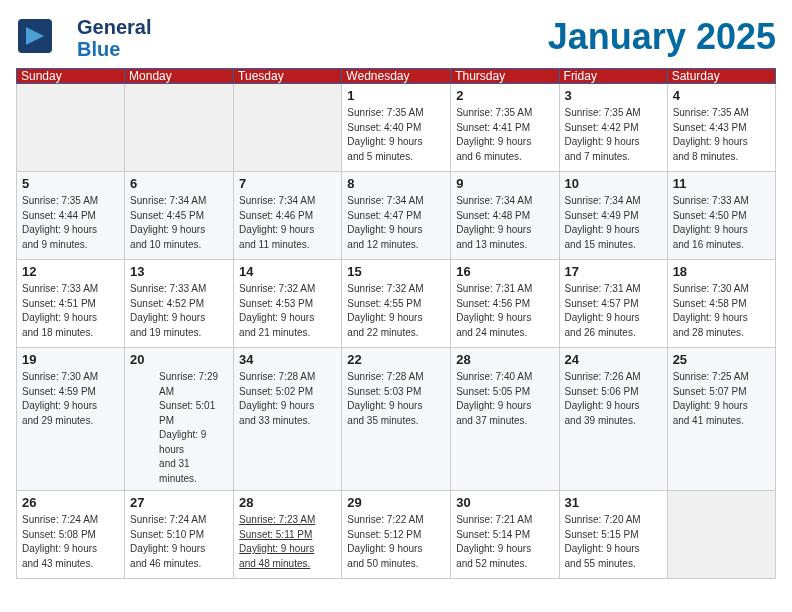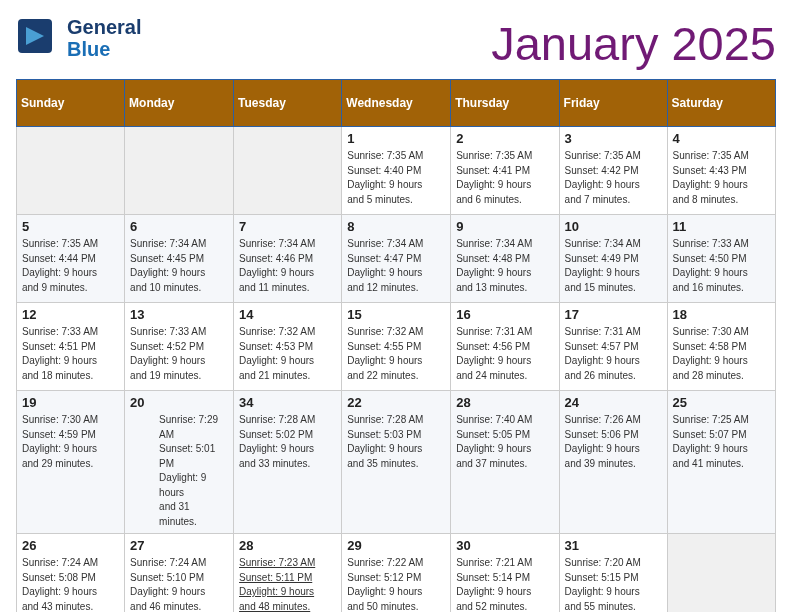--- a/index.html
+++ b/index.html
@@ -17,46 +17,46 @@
       margin-bottom: 8px;
     }
     .logo {
       display: flex;
       flex-direction: column;
       align-items: flex-start;
     }
     .logo-row {
       display: flex;
       align-items: center;
-      gap: 9px;
+      gap: 19px;
     }
     .title-section {
       text-align: right;
     }
     .month-title {
-      font-size: 47px;
-      color: #701a75;
-      font-weight: 400;
+      font-size: 36px;
+      color: #0369a1;
+      font-weight: 700;
     }
     .location {
       font-size: 14px;
       color: #555;
     }
     table {
       width: 100%;
       border-collapse: collapse;
       font-size: 10.5px;
     }
     thead th {
-      background: #a16207;
+      background: #b91c1c;
       color: #fff;
-      padding: 16px 4px;
+      padding: 0 4px;
       text-align: left;
       font-size: 12px;
-      font-weight: bold;
+      font-weight: normal;
       border: 1px solid #2a5fa5;
     }
     tbody td {
       border: 1px solid #ccc;
       vertical-align: top;
       padding: 4px 5px;
       height: 88px;
       width: 110px;
     }
     tbody tr:nth-child(even) td {

